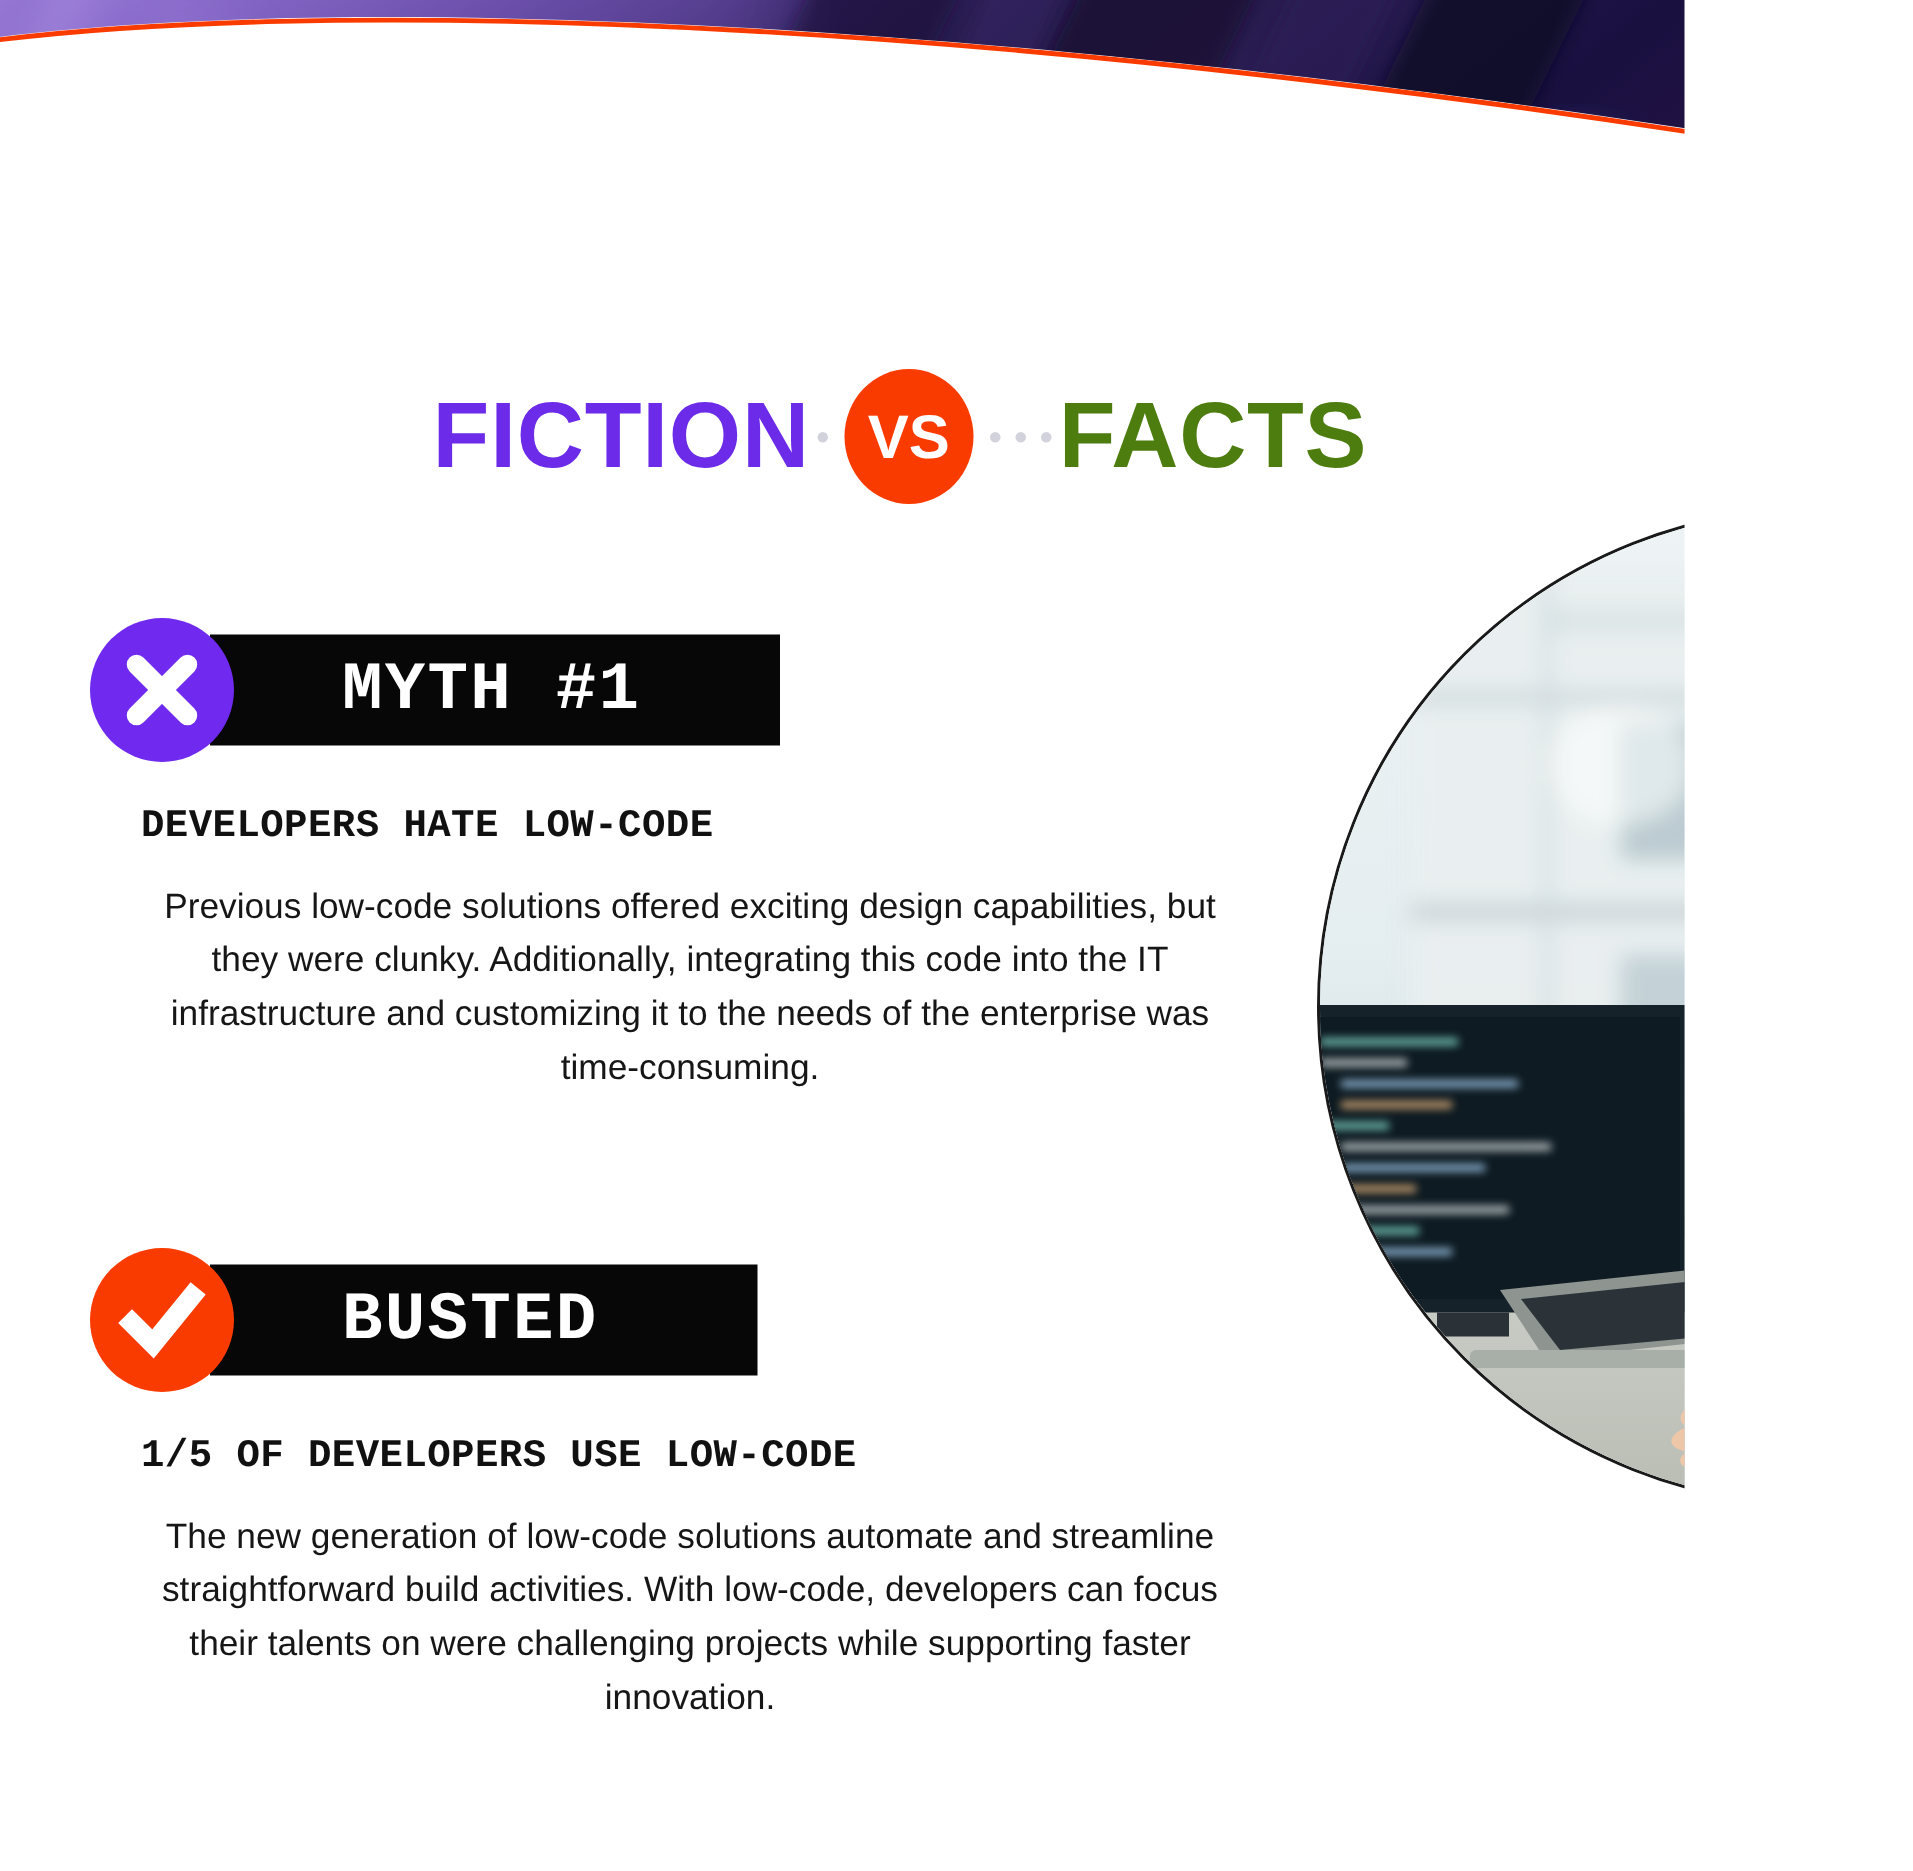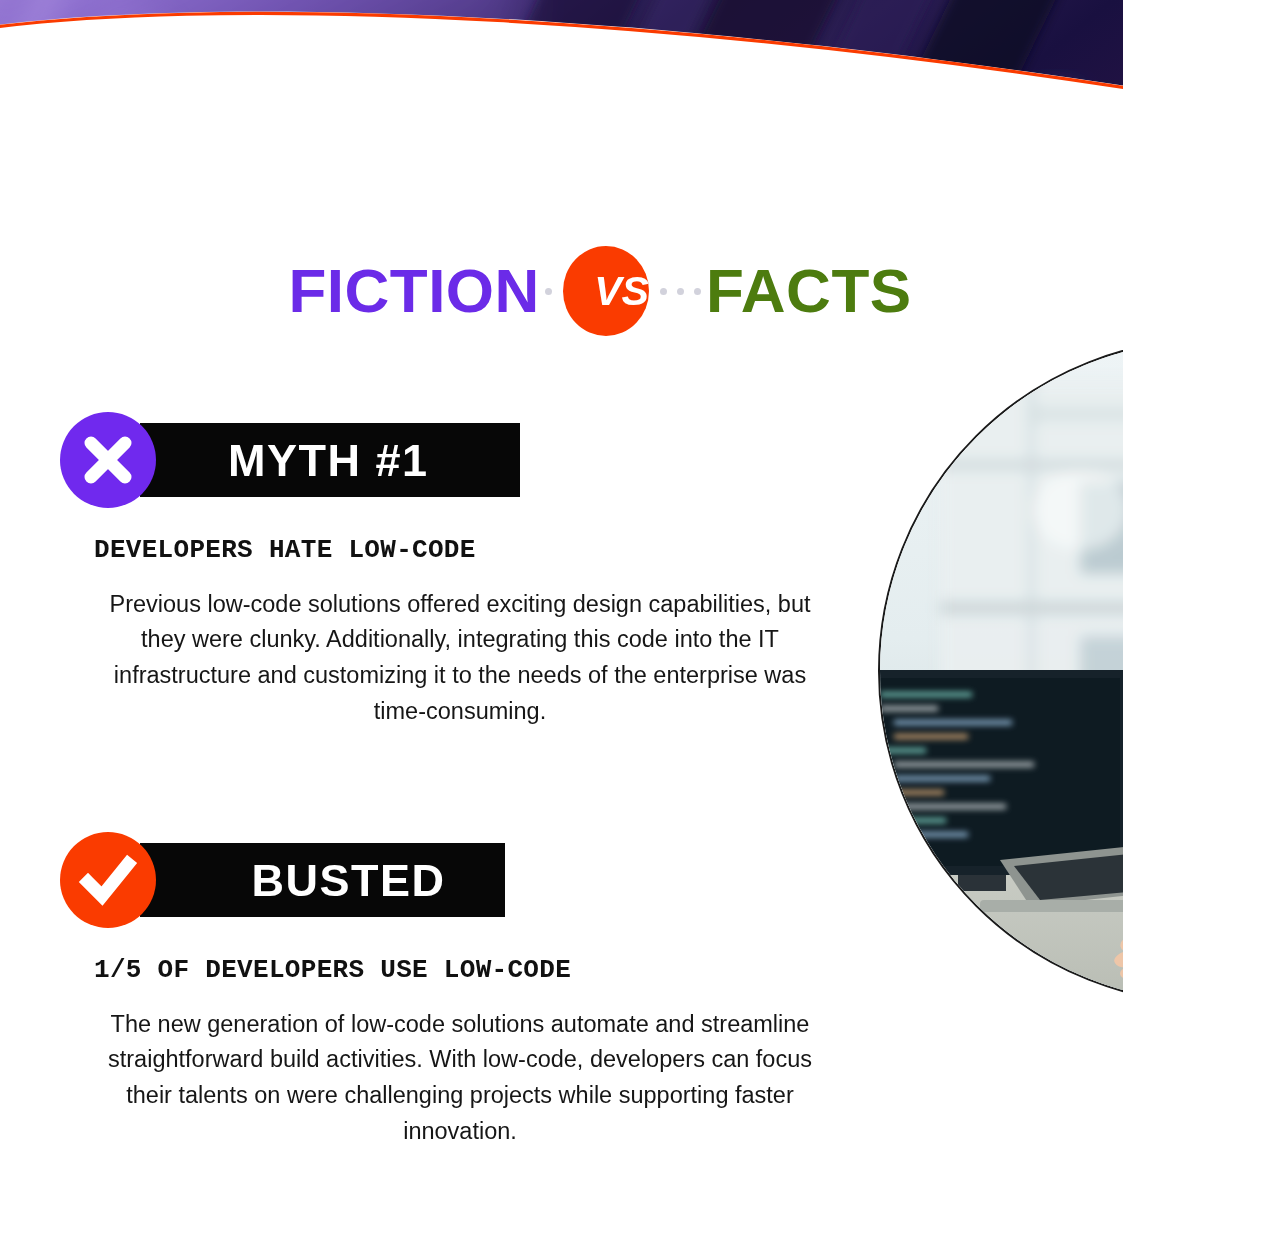--- a/index.html
+++ b/index.html
@@ -60,23 +60,22 @@
     border-radius: 50%;
     background: #d2d2dc;
     margin: 0 5px;
   }
   #vs-badge {
     width: 86px;
     height: 90px;
     border-radius: 50%;
     display: flex;
     align-items: center;
-    justify-content: flex-end;
+    justify-content: center;
     margin: 0 6px;
-    font-style: italic;
   }
   #vs-badge span {
     color: #ffffff;
     font-size: 41px;
     font-weight: bold;
     letter-spacing: 0px;
     line-height: 1;
   }
 
   
@@ -126,23 +125,24 @@
   }
   .badge-bar span {
     color: #ffffff;
     font-size: 45px;
     font-weight: bold;
     letter-spacing: 1.5px;
     line-height: 1;
     margin-left: 88px;
     margin-right: 36px;
     white-space: nowrap;
+    font-family: Liberation Mono, monospace;
   }
   #bar-myth   { width: 380px; }
-  #bar-busted { width: 365px; justify-content: center; }
+  #bar-busted { width: 365px; }
 
   .section-heading {
     margin: 31px 0 0 34px;
     font-size: 26px;
     font-weight: bold;
     color: #111111;
     letter-spacing: 0.3px;
     line-height: 1.1;
     font-family: Liberation Mono, monospace;
   }

